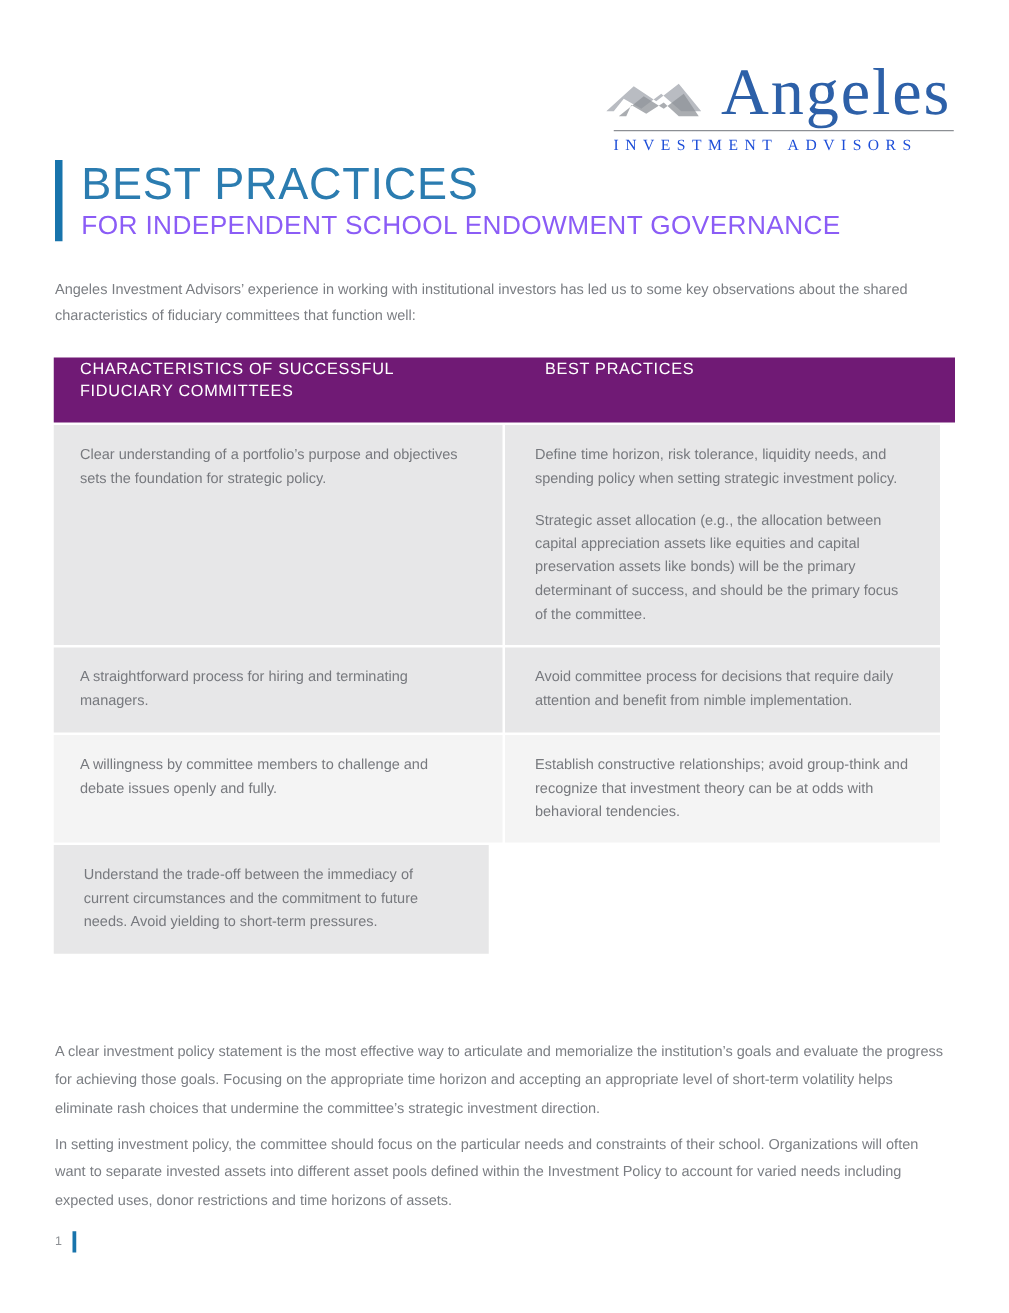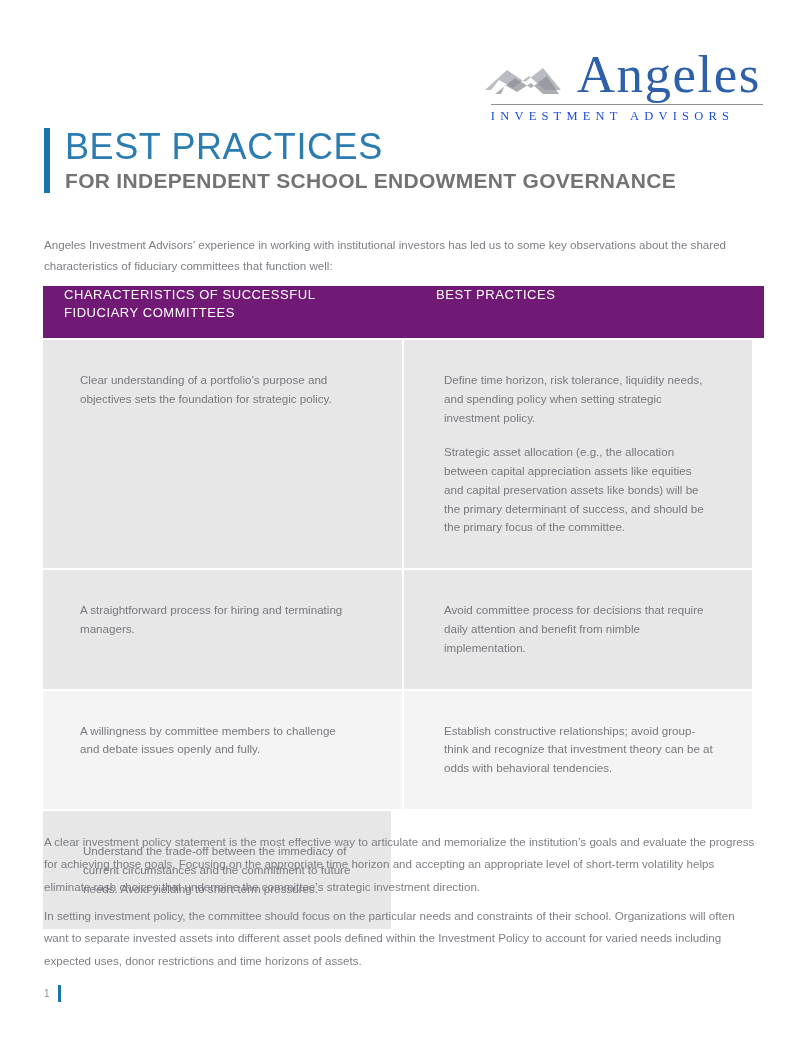--- a/index.html
+++ b/index.html
@@ -80,32 +80,32 @@
   .title-main {
     font-size: 36px;
     font-weight: 400;
     letter-spacing: 0.6px;
     color: #2b7cb0;
     line-height: 1.08;
     font-family: "Liberation Sans", sans-serif;
   }
   .title-sub {
     font-size: 21px;
-    font-weight: 700;
+    font-weight: 400;
     letter-spacing: 0.3px;
-    color: #737373;
+    color: #8b5cf6;
     line-height: 1.15;
     margin-top: 2px;
   }
 
   
   .intro {
     position: absolute;
     left: 44px;
-    top: 234px;
+    top: 221px;
     width: 690px;
     font-size: 11.6px;
     line-height: 1.85;
     color: #7b7e83;
   }
 
   
   .table {
     position: absolute;
     left: 43px;
@@ -147,21 +147,21 @@
     width: 359px;
     margin-right: 2px;
   }
   .cell-right {
     width: 348px;
     padding-left: 24px;
     padding-right: 22px;
   }
   .shade-a { background: #e7e7e8; }
   .shade-b { background: #f4f4f4; }
-  .cell p { margin: 16px; }
+  .cell p { margin: 0; }
   .cell p + p { margin-top: 15px; }
 
   .row-h1 .cell { min-height: 155px; }
   .row-h2 .cell { min-height: 64px; }
   .row-h3 .cell { min-height: 64px; }
   .row-h4 .cell { min-height: 73px; }
   .row-h5 .cell { min-height: 73px; }
 
   
   .body-para {

